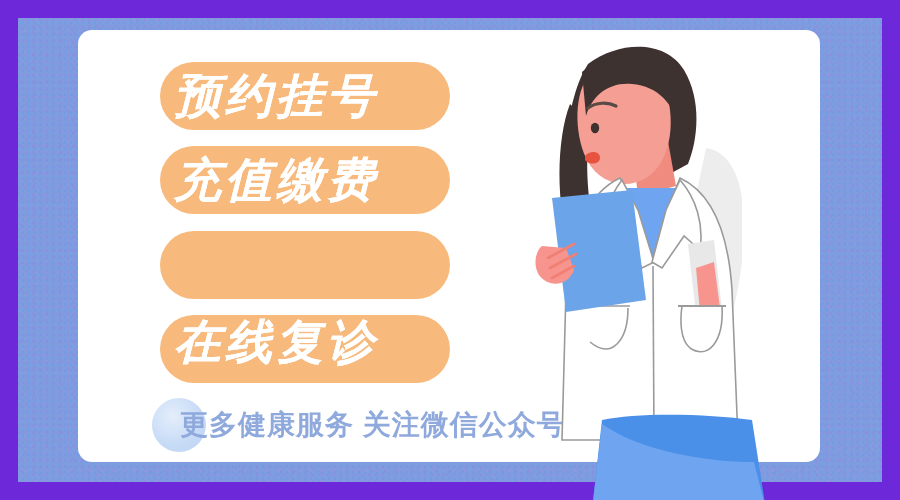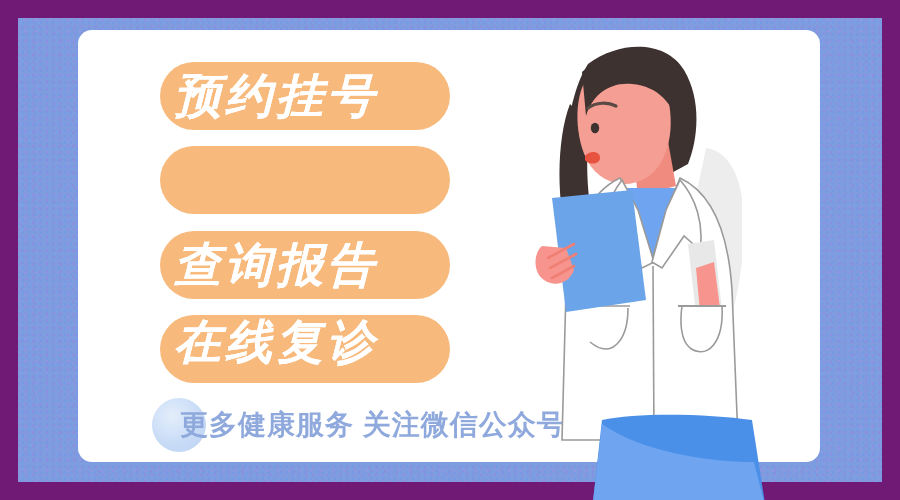--- a/index.html
+++ b/index.html
@@ -1,21 +1,21 @@
 <!DOCTYPE html>
 <html><head>
 <meta charset="utf-8">
 <style>
   html,body{margin:0;padding:0;}
   body{
     width:900px;height:500px;overflow:hidden;
     font-family:"Liberation Sans","DejaVu Sans",sans-serif;
     background:#CEDFF7;
   }
-  #stage{position:relative;width:900px;height:500px;overflow:hidden;background:#701a75;}
+  #stage{position:relative;width:900px;height:500px;overflow:hidden;background:#6d28d9;}
 
   
   .frame{
     position:absolute;left:18px;top:18px;width:864px;height:464px;
     background-color:#7E9CDE;
     background-image:
       radial-gradient(circle at 12% 22%, rgba(150,135,225,.55) 0 1px, transparent 1.6px),
       radial-gradient(circle at 38% 61%, rgba(120,160,235,.50) 0 1px, transparent 1.6px),
       radial-gradient(circle at 66% 18%, rgba(165,145,230,.45) 0 1px, transparent 1.6px),
       radial-gradient(circle at 84% 76%, rgba(110,150,230,.50) 0 1px, transparent 1.6px),
@@ -67,23 +67,23 @@
 <div id="stage">
 
   <div class="frame"></div>
 
   <div class="card"></div>
 
   <div class="pill" style="top:62px;"></div>
   <div class="pill-label" style="top:62px;">预约挂号</div>
 
   <div class="pill" style="top:146px;"></div>
+  <div class="pill-label" style="top:146px;">充值缴费</div>
 
   <div class="pill" style="top:231px;"></div>
-  <div class="pill-label" style="top:231px;">查询报告</div>
 
   <div class="pill" style="top:315px;"></div>
   <div class="pill-label" style="top:308px;">在线复诊</div>
 
   <div class="tag-circle"></div>
   <div class="tagline">更多健康服务  关注微信公众号</div>
 
   <div class="doctor">
     <svg width="430" height="500" viewBox="0 0 430 500" xmlns="http://www.w3.org/2000/svg">
       <defs>

